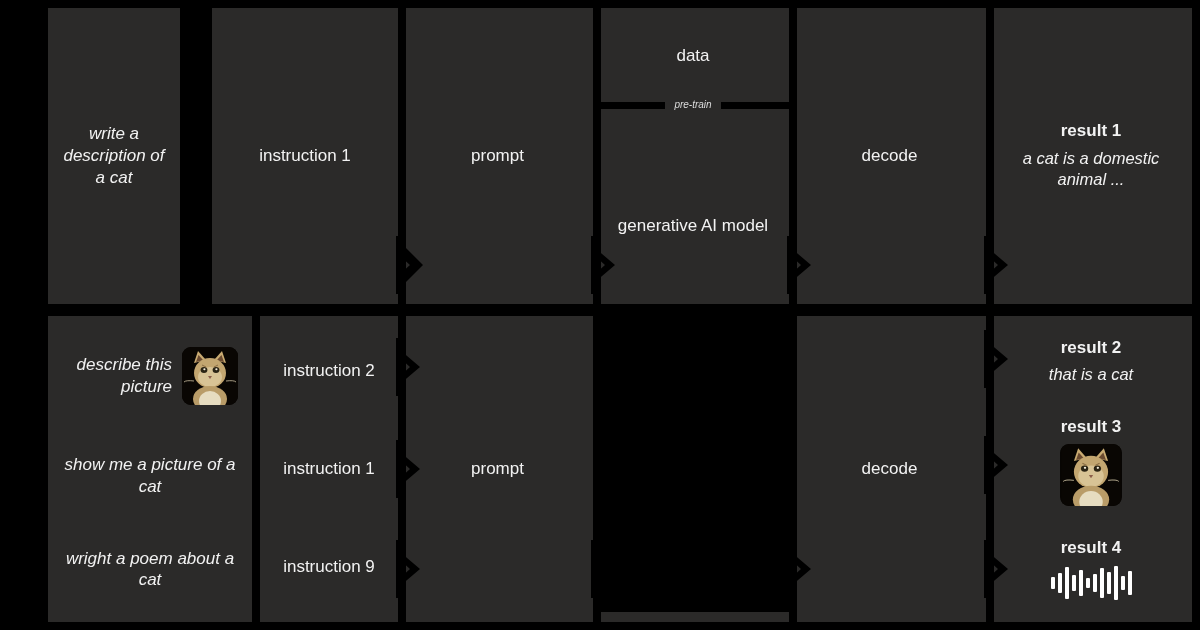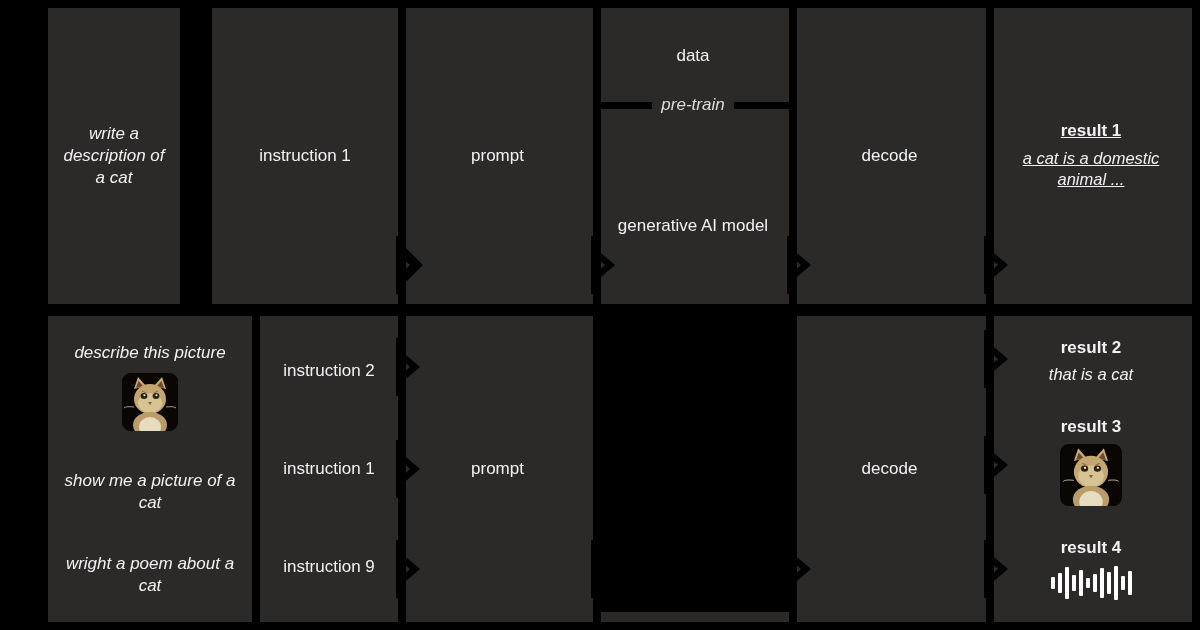--- a/index.html
+++ b/index.html
@@ -113,21 +113,21 @@
     pointer-events: none;
   }
   .pretrain-rule .bar {
     flex: 1 1 auto;
     height: 7px;
     background: #000000;
   }
   .pretrain-rule .pretrain-text {
     flex: 0 0 auto;
     padding: 0 9px;
-    font-size: 17px;
+    font-size: 10px;
     font-style: italic;
     color: #dcdcdc;
     white-space: nowrap;
   }
 
   
   .divider {
     position: absolute;
     width: 8px;
     background: #000000;
@@ -177,33 +177,32 @@
   .wave-icon i {
     display: block;
     width: 4px;
     background: #ffffff;
     border-radius: 1px;
   }
 
   
   .prompt-with-pic {
     display: flex;
-    flex-direction: column;
     align-items: center;
     justify-content: center;
     gap: 10px;
     width: 100%;
   }
   .prompt-with-pic .ptext {
     text-align: right;
     font-style: italic;
     flex: 1 1 auto;
   }
 
-  .result-block { margin: 0 0 2px 0; text-decoration: underline; }
+  .result-block { margin: 0 0 2px 0; }
   .result-head { font-weight: bold; font-size: 17px; }
   .result-body { font-style: italic; font-size: 16.5px; margin-top: 7px; }
 </style>
 </head>
 <body>
 
 <div id="stage">
 
   <div class="row-label" id="label-unimodal">
     <span>UNIMODAL</span>

